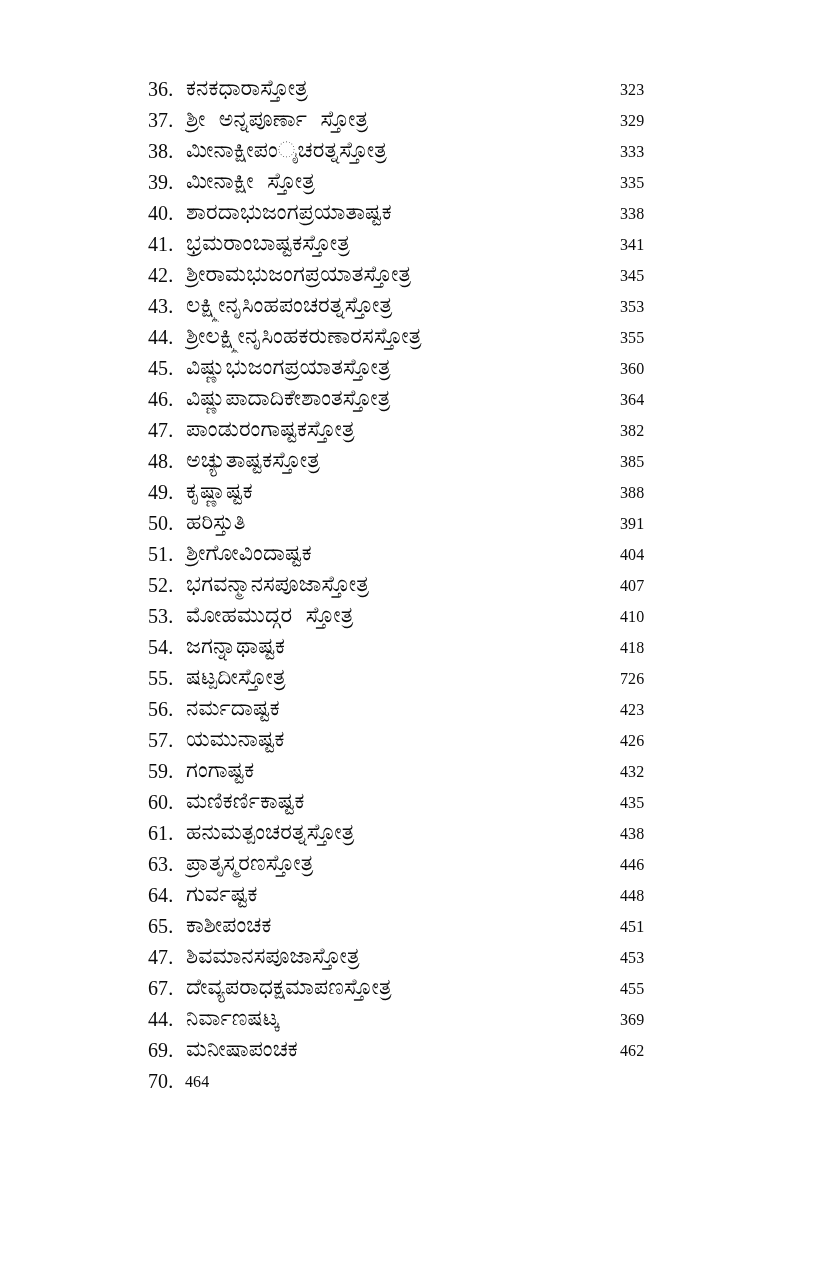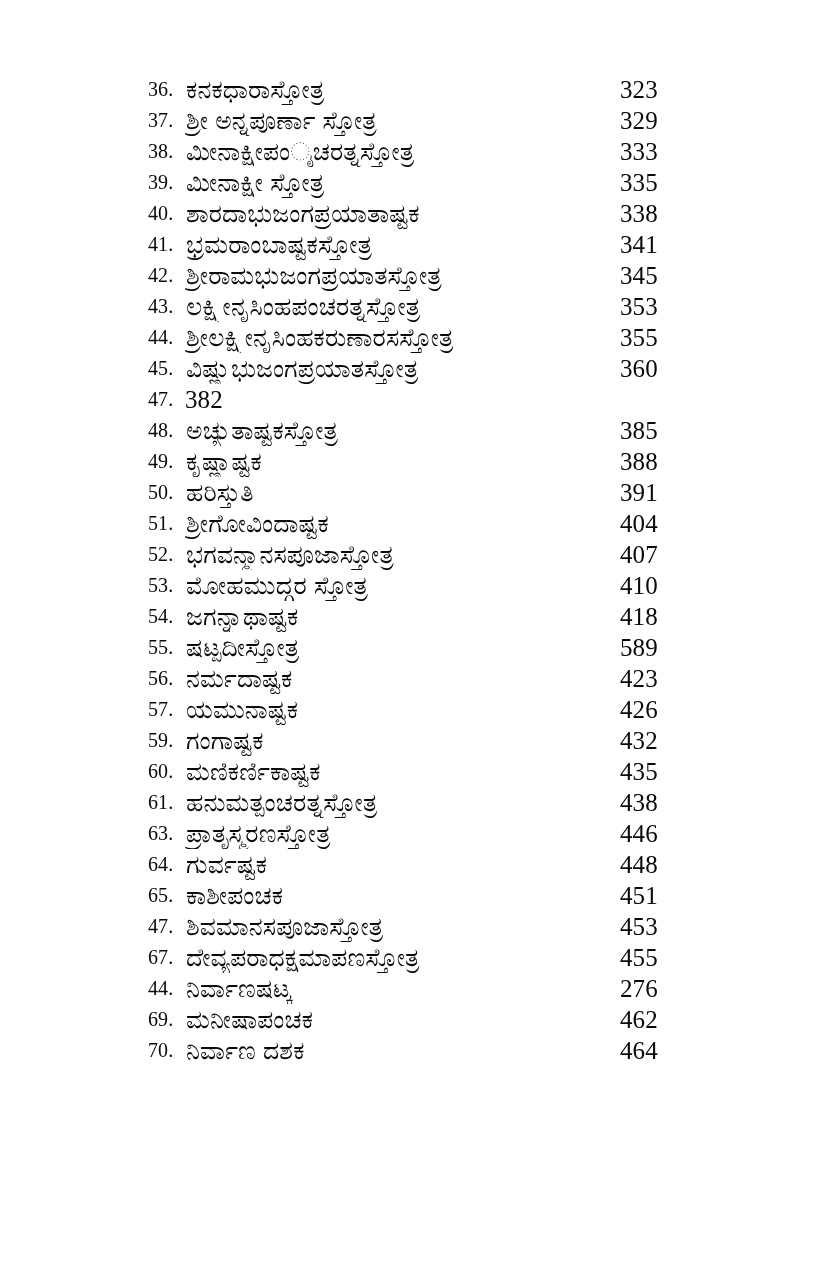--- a/index.html
+++ b/index.html
@@ -44,33 +44,33 @@
     width: 37px;
     flex: 0 0 37px;
     font-family: "Liberation Serif", "DejaVu Serif", serif;
     font-size: 20px;
     letter-spacing: 0.1px;
     text-align: left;
   }
 
   .entry-title {
     flex: 1 1 auto;
-    font-family: Liberation Sans, sans-serif;
-    font-size: 25px;
+    font-family: Liberation Mono, monospace;
+    font-size: 22px;
     letter-spacing: 0.15px;
     padding-left: 1px;
     overflow: hidden;
   }
 
   .entry-page {
     flex: 0 0 58px;
     width: 58px;
     text-align: left;
     font-family: "Liberation Serif", "DejaVu Serif", serif;
-    font-size: 25px;
+    font-size: 16px;
     letter-spacing: 0.1px;
   }
 
   
   .toc-entry.no-number .entry-number {
     visibility: hidden;
   }
   .toc-entry.no-number .entry-title {
     padding-left: 9px;
   }
@@ -124,21 +124,27 @@
         <span class="entry-number">44.</span>
         <span class="entry-title">ಶ್ರೀಲಕ್ಷ್ಮೀನೃಸಿಂಹಕರುಣಾರಸಸ್ತೋತ್ರ</span>
         <span class="entry-page">355</span>
       </div>
       <div class="toc-entry">
         <span class="entry-number">45.</span>
         <span class="entry-title">ವಿಷ್ಣುಭುಜಂಗಪ್ರಯಾತಸ್ತೋತ್ರ</span>
         <span class="entry-page">360</span>
       </div>
       <div class="toc-entry">
+        <span class="entry-number">46.</span>
+        <span class="entry-title">ವಿಷ್ಣುಪಾದಾದಿಕೇಶಾಂತಸ್ತೋತ್ರ</span>
+        <span class="entry-page">364</span>
+      </div>
+      <div class="toc-entry">
         <span class="entry-number">47.</span>
+        <span class="entry-title">ಪಾಂಡುರಂಗಾಷ್ಟಕಸ್ತೋತ್ರ</span>
         <span class="entry-page">382</span>
       </div>
       <div class="toc-entry">
         <span class="entry-number">48.</span>
         <span class="entry-title">ಅಚ್ಯುತಾಷ್ಟಕಸ್ತೋತ್ರ</span>
         <span class="entry-page">385</span>
       </div>
       <div class="toc-entry">
         <span class="entry-number">49.</span>
         <span class="entry-title">ಕೃಷ್ಣಾಷ್ಟಕ</span>
@@ -165,21 +171,21 @@
         <span class="entry-page">410</span>
       </div>
       <div class="toc-entry">
         <span class="entry-number">54.</span>
         <span class="entry-title">ಜಗನ್ನಾಥಾಷ್ಟಕ</span>
         <span class="entry-page">418</span>
       </div>
       <div class="toc-entry">
         <span class="entry-number">55.</span>
         <span class="entry-title">ಷಟ್ಪದೀಸ್ತೋತ್ರ</span>
-        <span class="entry-page">589</span>
+        <span class="entry-page">726</span>
       </div>
       <div class="toc-entry">
         <span class="entry-number">56.</span>
         <span class="entry-title">ನರ್ಮದಾಷ್ಟಕ</span>
         <span class="entry-page">423</span>
       </div>
       <div class="toc-entry">
         <span class="entry-number">57.</span>
         <span class="entry-title">ಯಮುನಾಷ್ಟಕ</span>
         <span class="entry-page">426</span>
@@ -220,26 +226,25 @@
         <span class="entry-page">453</span>
       </div>
       <div class="toc-entry">
         <span class="entry-number">67.</span>
         <span class="entry-title">ದೇವ್ಯಪರಾಧಕ್ಷಮಾಪಣಸ್ತೋತ್ರ</span>
         <span class="entry-page">455</span>
       </div>
       <div class="toc-entry">
         <span class="entry-number">44.</span>
         <span class="entry-title">ನಿರ್ವಾಣಷಟ್ಕ</span>
-        <span class="entry-page">276</span>
+        <span class="entry-page">369</span>
       </div>
       <div class="toc-entry">
         <span class="entry-number">69.</span>
         <span class="entry-title">ಮನೀಷಾಪಂಚಕ</span>
         <span class="entry-page">462</span>
       </div>
       <div class="toc-entry">
         <span class="entry-number">70.</span>
-        <span class="entry-title">ನಿರ್ವಾಣ  ದಶಕ</span>
         <span class="entry-page">464</span>
       </div>
     </div>
 </div>
 
 </body></html>

